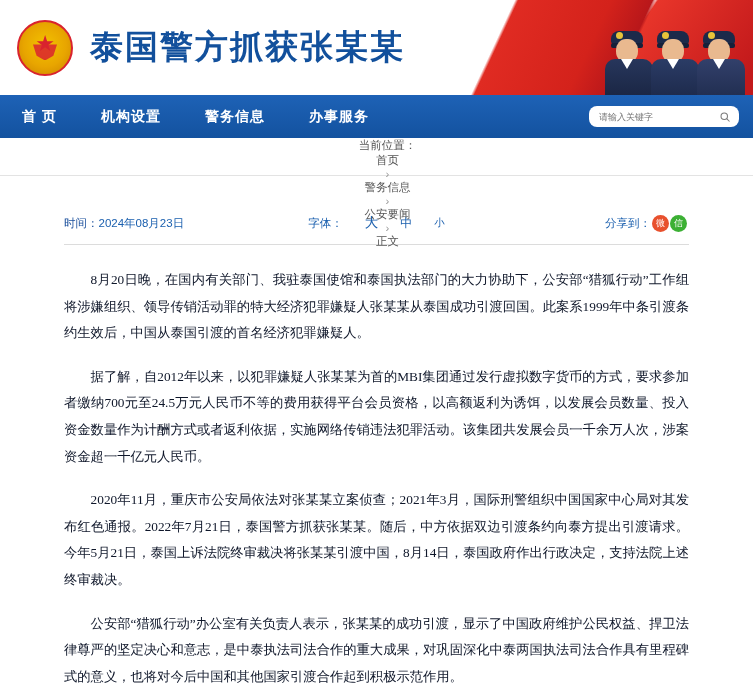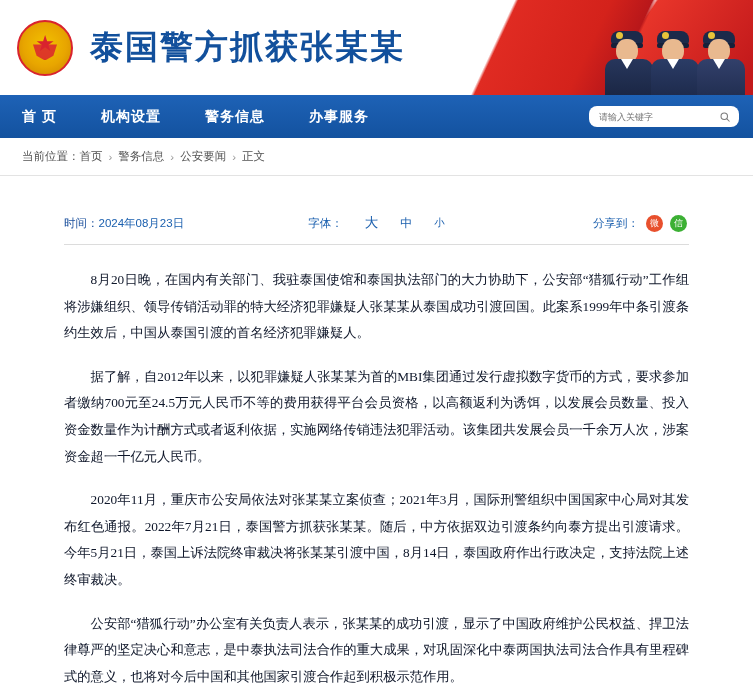--- a/index.html
+++ b/index.html
@@ -137,20 +137,21 @@
 
   
   .crumb-wrap {
     border-bottom: 1px solid #e3e3e3;
     height: 38px;
     display: flex;
     align-items: center;
     padding-left: 22px;
     font-size: 11.5px;
     color: #555;
+    flex-direction: column;
   }
   .crumb-wrap .label { color: #555; }
   .crumb-link { color: #555; text-decoration: none; cursor: pointer; }
   .crumb-sep { margin: 0 6px; color: #999; }
 
   
   .article { padding: 0 64px; }
   .art-title {
     text-align: center;
     color: #1a4f9c;
@@ -182,21 +183,21 @@
   }
   .fontsize-opt { cursor: pointer; color:#1a5fae; }
   .fs-l { font-size: 13.5px; }
   .fs-m { font-size: 12px; }
   .fs-s { font-size: 10.5px; }
   .meta-share {
     position: absolute;
     right: 2px;
     display: flex;
     align-items: center;
-    gap: 7px;
+    gap: 1px;
     color: #1a5fae;
   }
   .share-btn { width: 17px; height: 17px; border-radius: 50%; display: inline-block; cursor: pointer; }
   .share-weibo { background: #e8502d; }
   .share-wechat { background: #3cb034; }
   .share-glyph { color:#fff; font-size:9px; line-height:17px; text-align:center; display:block; }
 
   .divider { height: 1px; background: #dcdcdc; margin-top: 4px; }
 
   .body-text { margin-top: 22px; }

